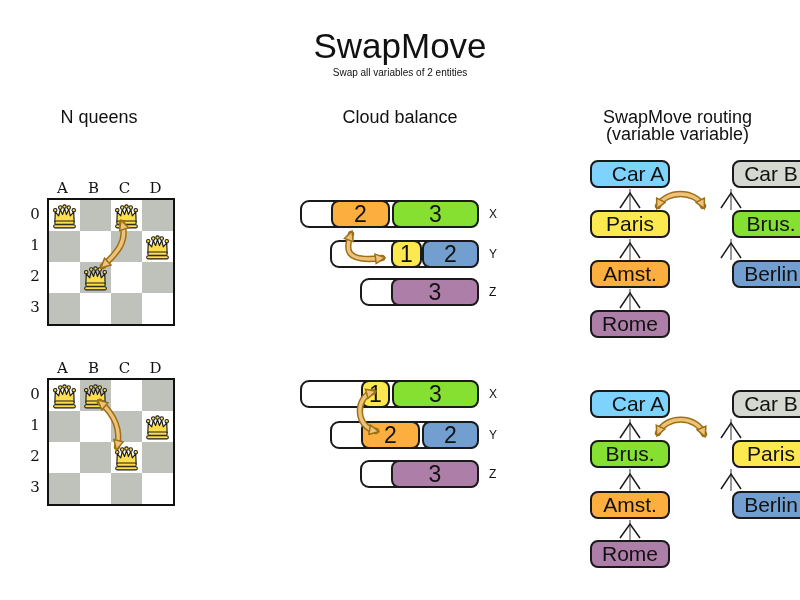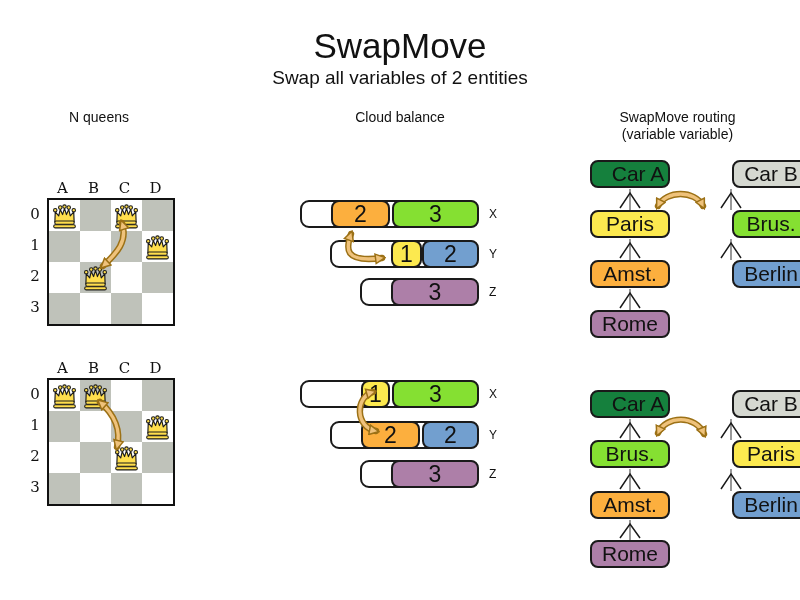--- a/index.html
+++ b/index.html
@@ -1,43 +1,43 @@
 <!DOCTYPE html>
 <html><head>
 <meta charset="utf-8">
 <style>
   html,body{margin:0;padding:0;background:#fff;}
   #canvas{position:relative;width:800px;height:600px;background:#fff;overflow:hidden;
           font-family:"Liberation Sans",sans-serif;color:#111;}
   .abs{position:absolute;}
   
   #title{left:0;top:26px;width:800px;text-align:center;font-size:35px;}
-  #subtitle{left:0;top:67px;width:800px;text-align:center;font-size:19px;}
-  .colheader{top:109px;font-size:14px;text-align:center;line-height:17px;}
+  #subtitle{left:0;top:67px;width:800px;text-align:center;font-size:10px;}
+  .colheader{top:109px;font-size:18px;text-align:center;line-height:17px;}
   
   .board{display:grid;grid-template-columns:repeat(4,31px);grid-auto-rows:31px;
          border:2px solid #111;background:#fff;}
   .cell{display:flex;align-items:center;justify-content:center;}
   .cell.dark{background:#BFC2BA;}
   .cell.light{background:#fff;}
   .queen{width:27px;height:26px;margin-top:3px;}
   .collabel{width:31px;text-align:center;font-family:"DejaVu Serif",serif;font-size:15px;}
   .rlabel{width:18px;text-align:center;font-family:"DejaVu Serif",serif;font-size:15px;}
   
   .crow{height:28px;background:#fff;border:2px solid #1a1a1a;border-radius:9px;box-sizing:border-box;}
   .blk{position:absolute;top:-2px;height:28px;box-sizing:border-box;border:2px solid #1a1a1a;border-radius:8px;
        display:flex;align-items:center;justify-content:center;font-size:23px;}
   .xyz{font-size:12px;}
   
   .box{width:80px;height:28px;box-sizing:border-box;border:2px solid #1a1a1a;border-radius:8px;
        display:flex;align-items:center;justify-content:center;font-size:21px;}
   .box.r{width:78px;margin-left:40px;}
   .bg-orange{background:#FCAF3E;} .bg-green{background:#85E032;} .bg-yellow{background:#FCE94F;}
   .bg-blue{background:#729FCF;}  .bg-purple{background:#AD7FA8;}
-  .bg-dkgray{background:#15803d;padding-left:16px;} .bg-ltgray{background:#D5D8D0;}
+  .bg-dkgray{background:#7dd3fc;padding-left:16px;} .bg-ltgray{background:#D5D8D0;}
   #arrows{left:0;top:0;pointer-events:none;}
 </style>
 </head>
 <body>
 
 <div id="canvas">
 
   <div class="abs" id="title">SwapMove</div>
   <div class="abs" id="subtitle">Swap all variables of 2 entities</div>
 

